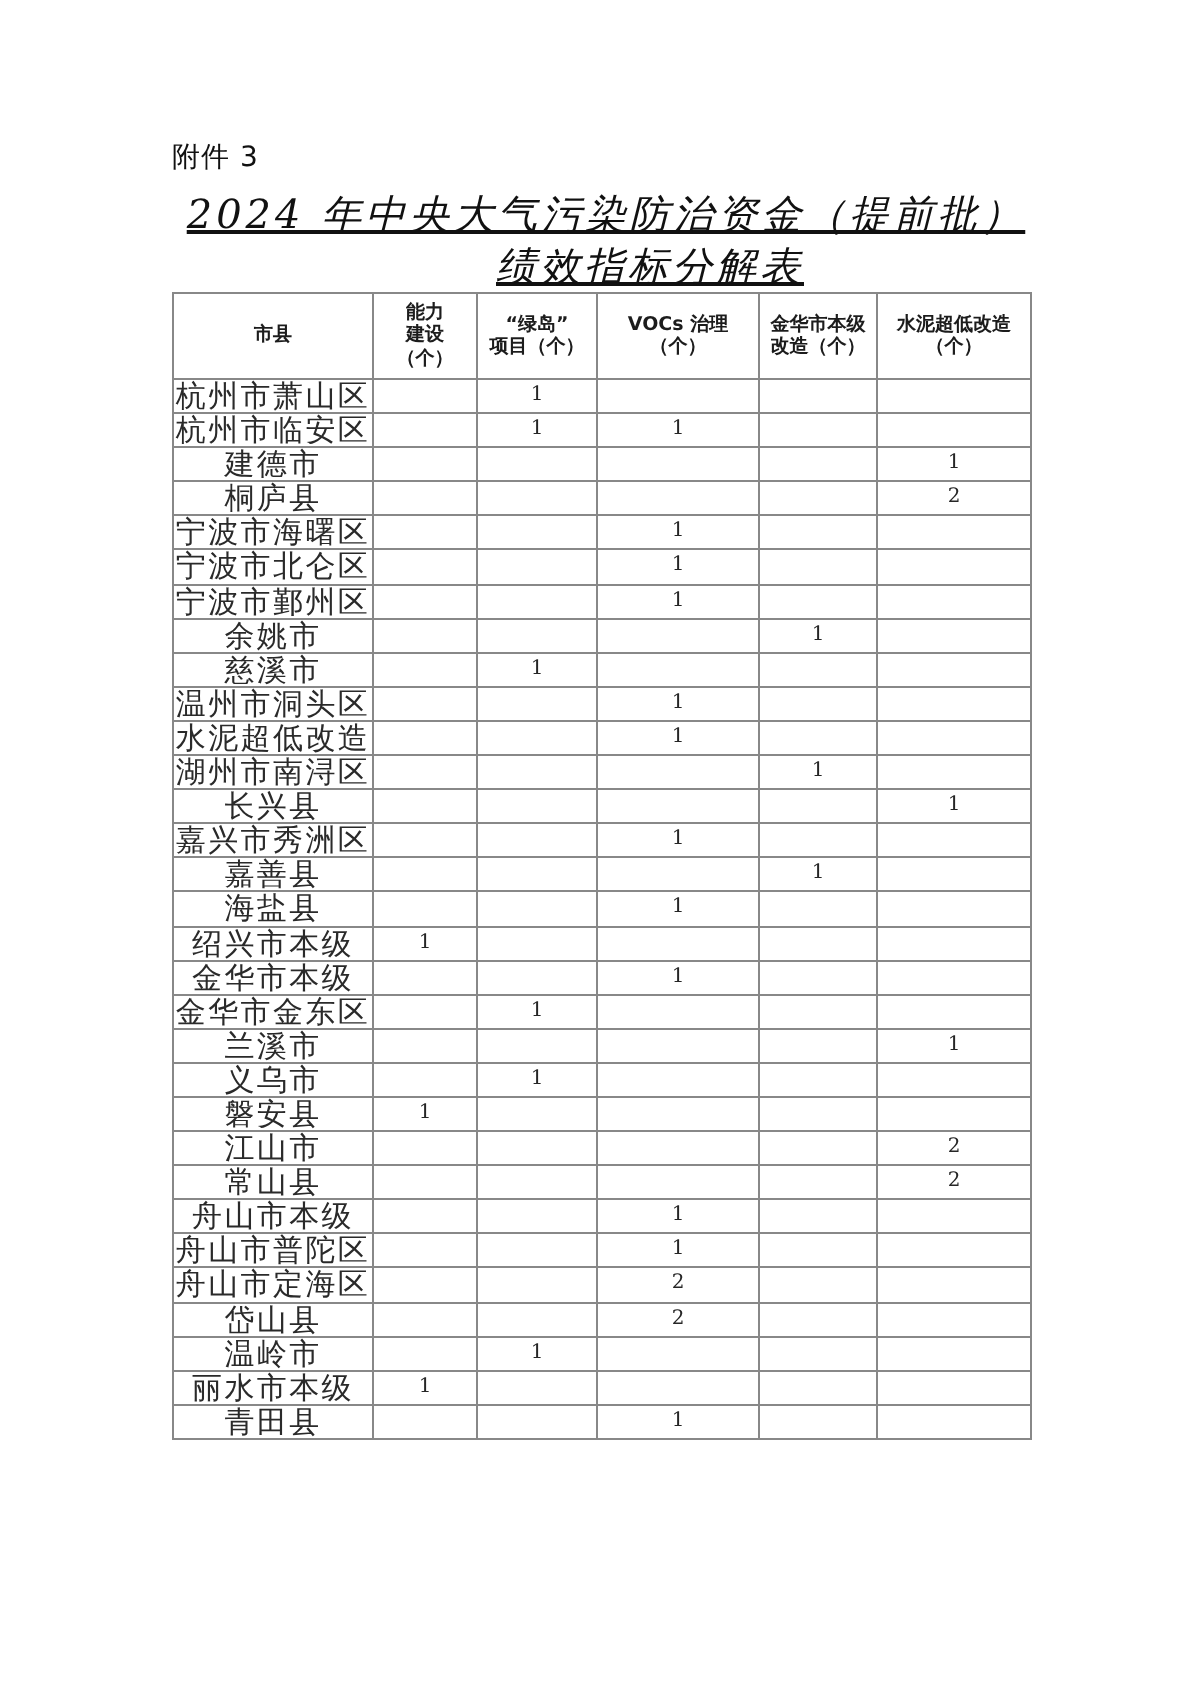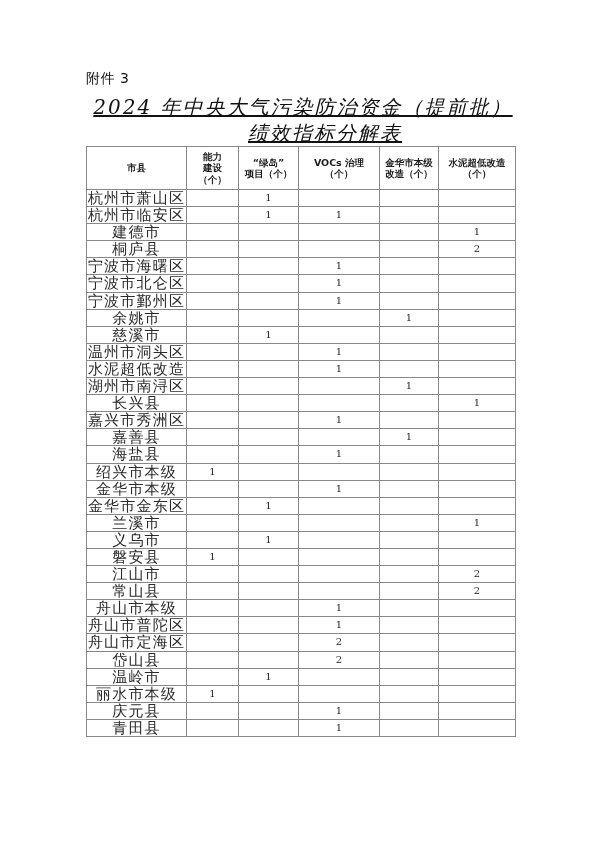--- a/index.html
+++ b/index.html
@@ -385,28 +385,20 @@
         </tr>
         <tr>
           <td class="name">丽水市本级</td>
           <td class="num">1</td>
           <td class="num"></td>
           <td class="num"></td>
           <td class="num"></td>
           <td class="num"></td>
         </tr>
         <tr>
-          <td class="name">庆元县</td>
-          <td class="num"></td>
-          <td class="num"></td>
-          <td class="num">1</td>
-          <td class="num"></td>
-          <td class="num"></td>
-        </tr>
-        <tr>
           <td class="name">青田县</td>
           <td class="num"></td>
           <td class="num"></td>
           <td class="num">1</td>
           <td class="num"></td>
           <td class="num"></td>
         </tr>
       </tbody>
   </table>
 

